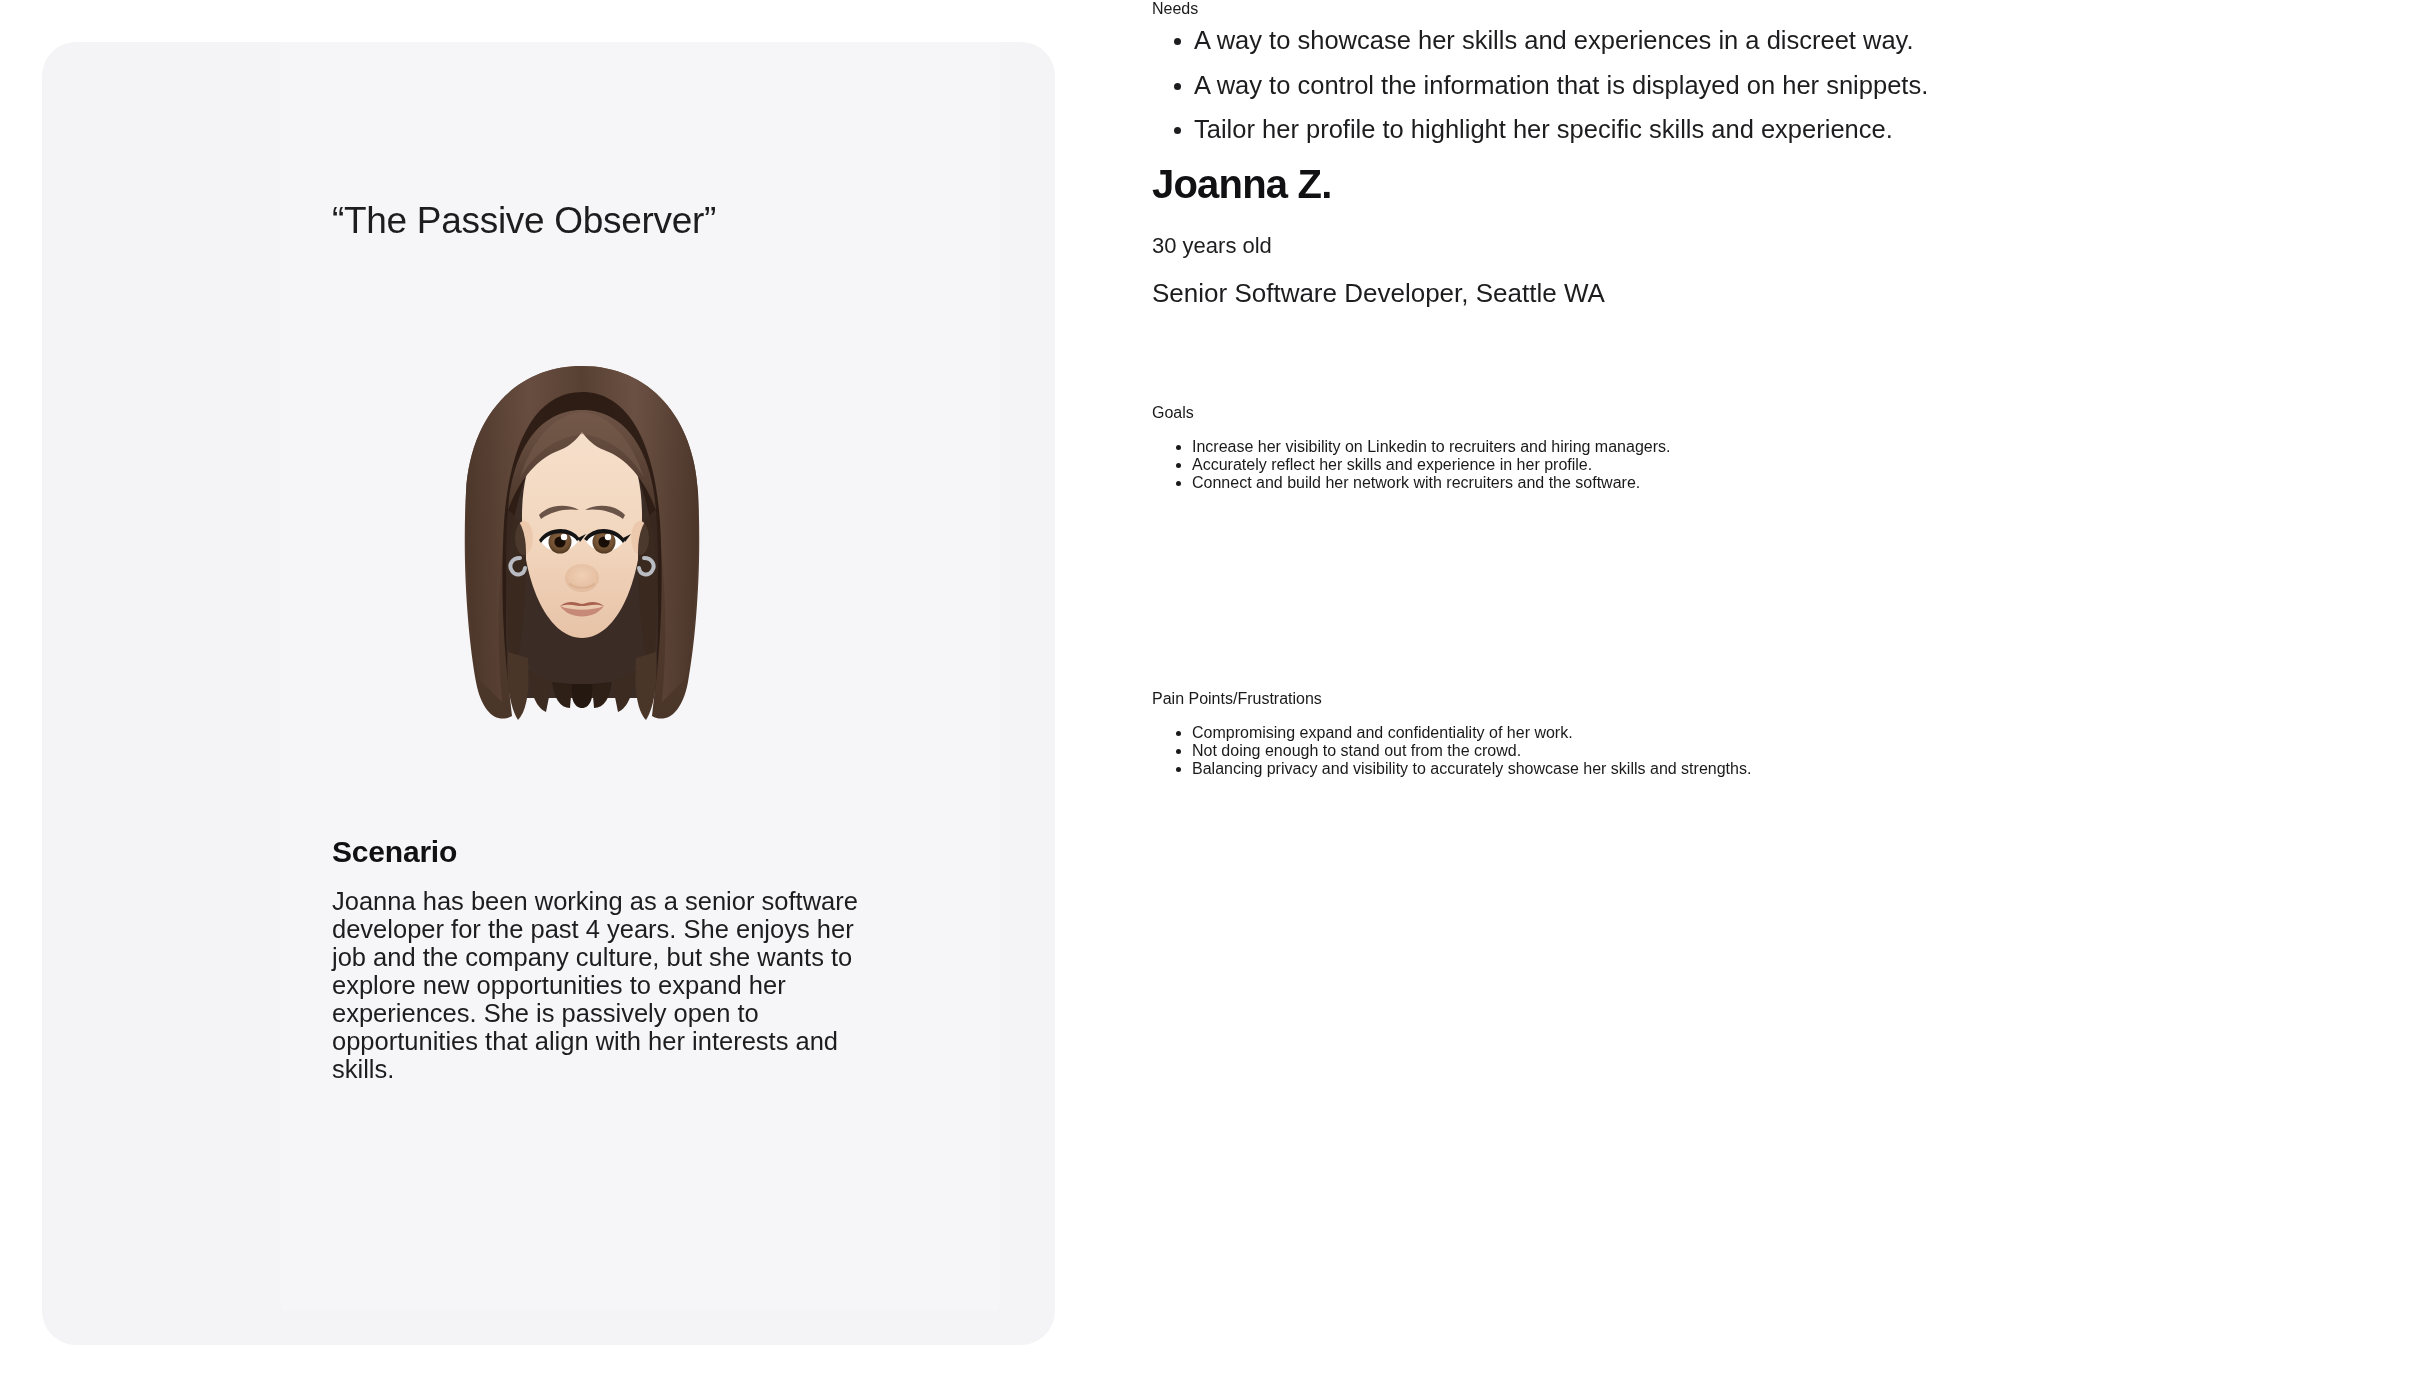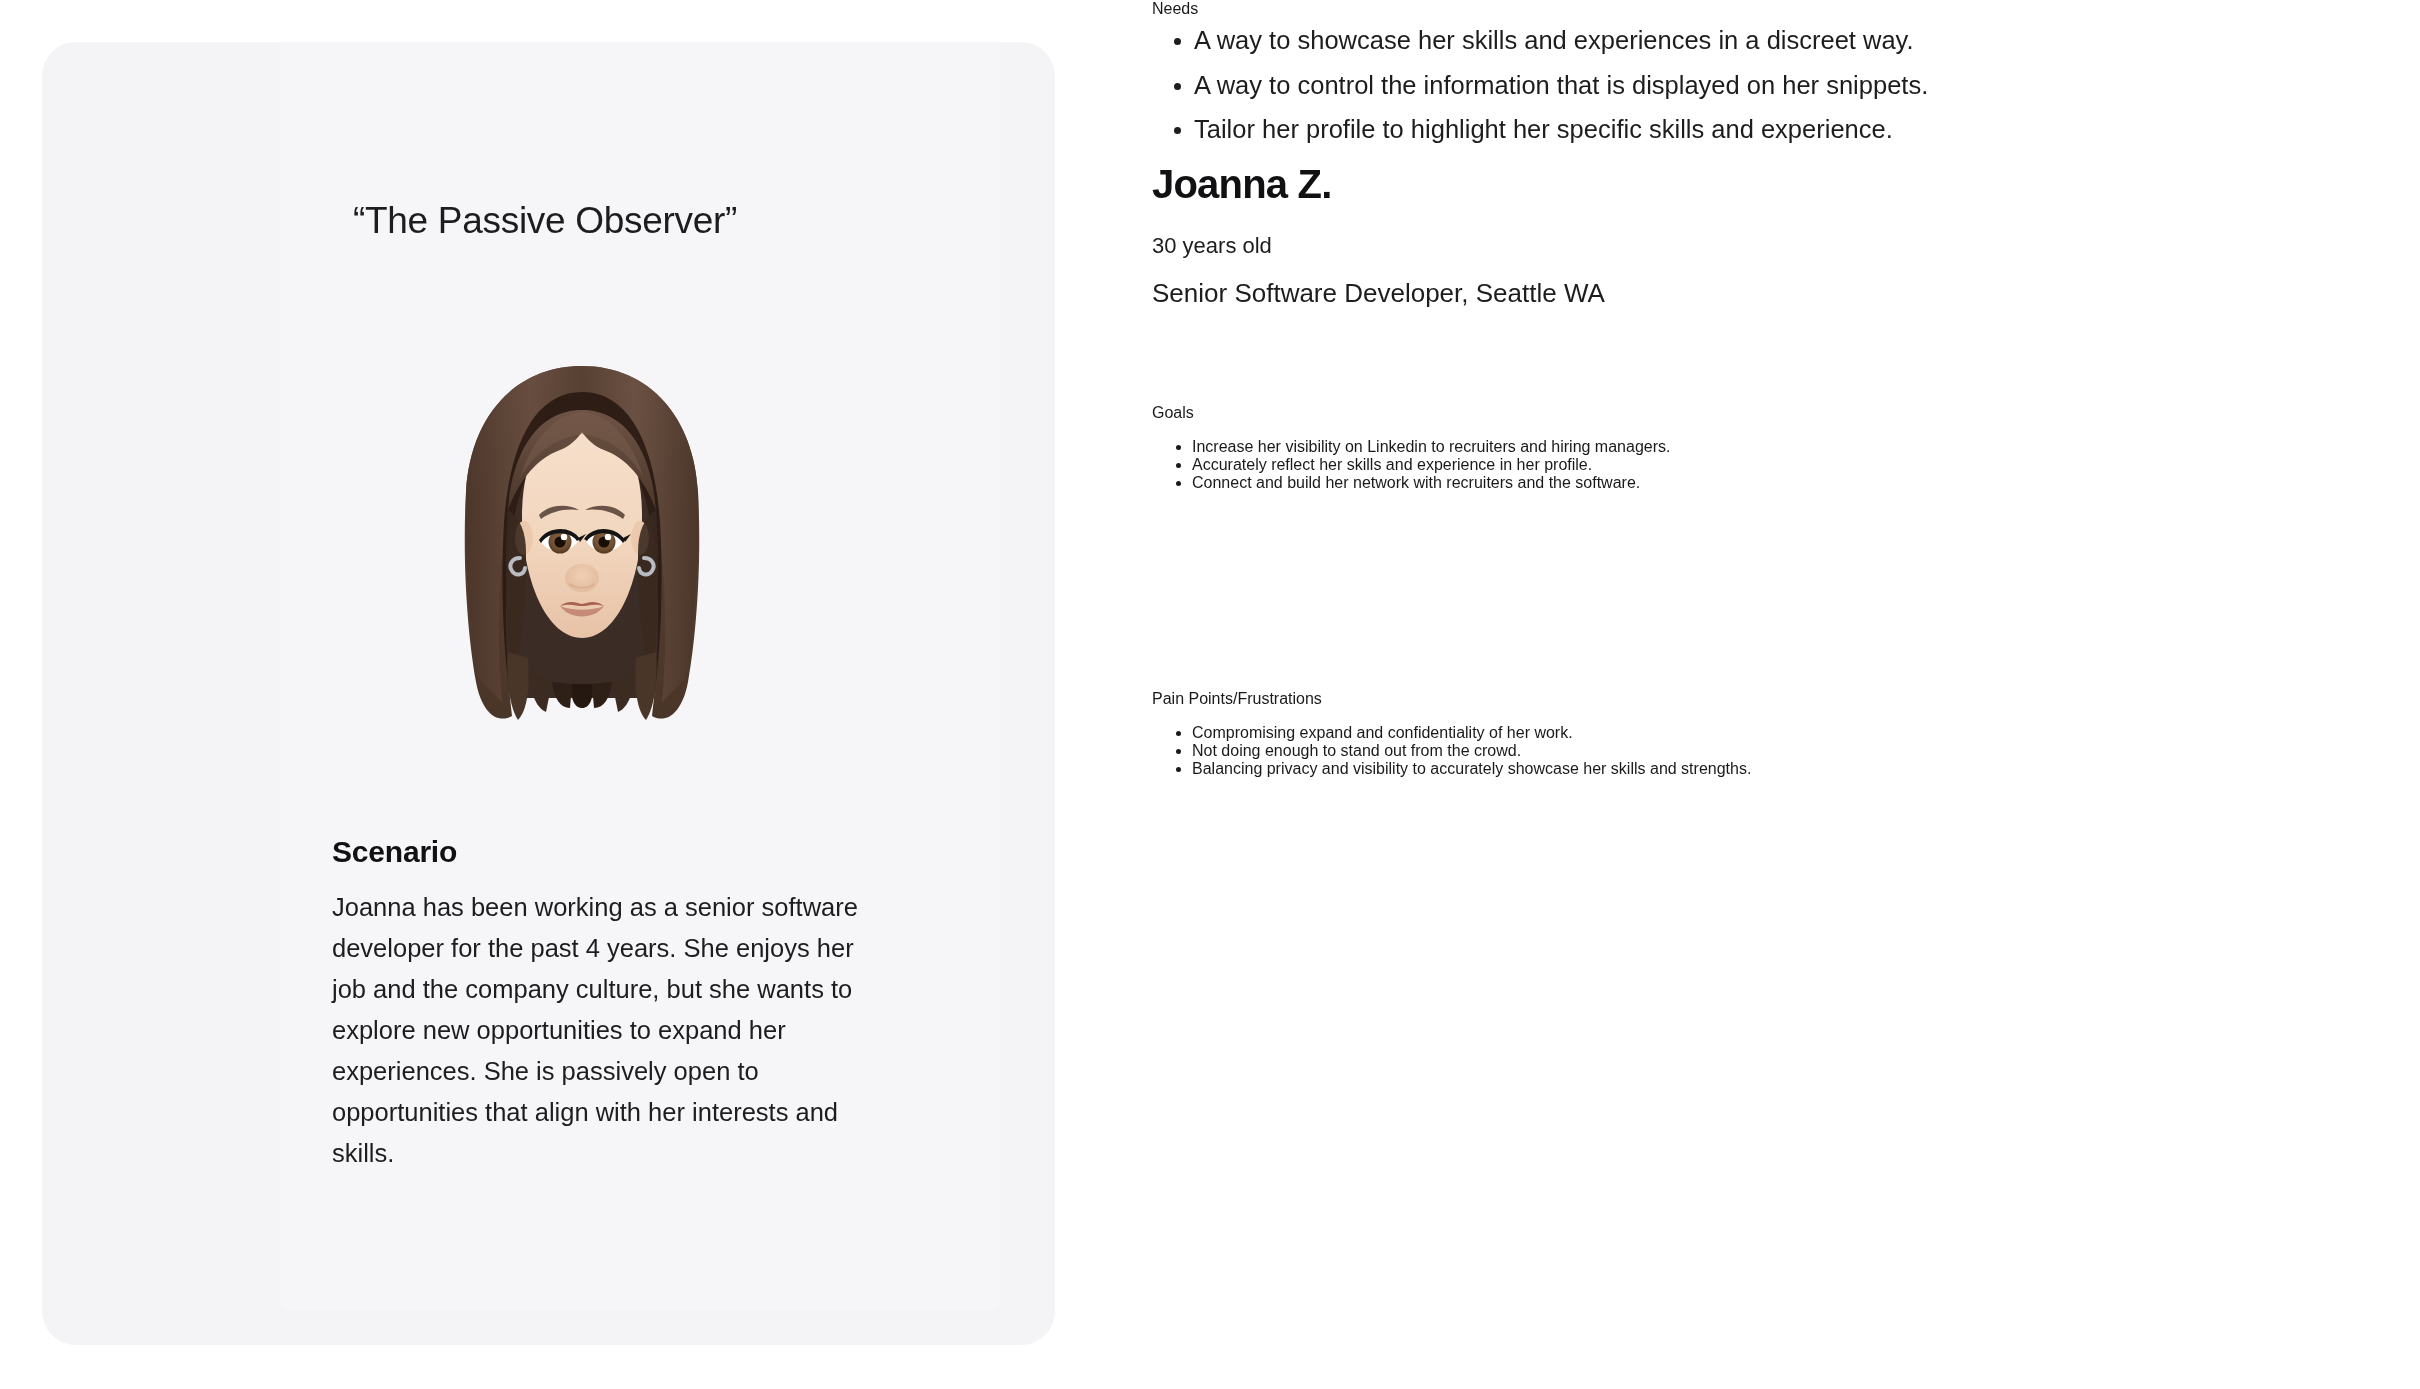--- a/index.html
+++ b/index.html
@@ -39,21 +39,20 @@
 
   .card-title {
     position: absolute;
     left: 290px;
     top: 158px;
     font-size: 37px;
     font-weight: 400;
     letter-spacing: -0.3px;
     color: #1d1d1f;
     white-space: nowrap;
-    margin-left: 21px;
   }
 
   
   .avatar-wrap {
     position: absolute;
     left: 400px;
     top: 310px;
     width: 280px;
     height: 400px;
   }
@@ -73,21 +72,21 @@
     letter-spacing: -0.2px;
     color: #111113;
   }
   .scenario-body {
     position: absolute;
     left: 290px;
     top: 845px;
     width: 530px;
     font-size: 25.5px;
     font-weight: 400;
-    line-height: 41px;
+    line-height: 28px;
     color: #1d1d1f;
   }
 
   
   .detail-col {
     position: absolute;
     left: 1152px;
     top: 0;
     width: 1180px;
   }

